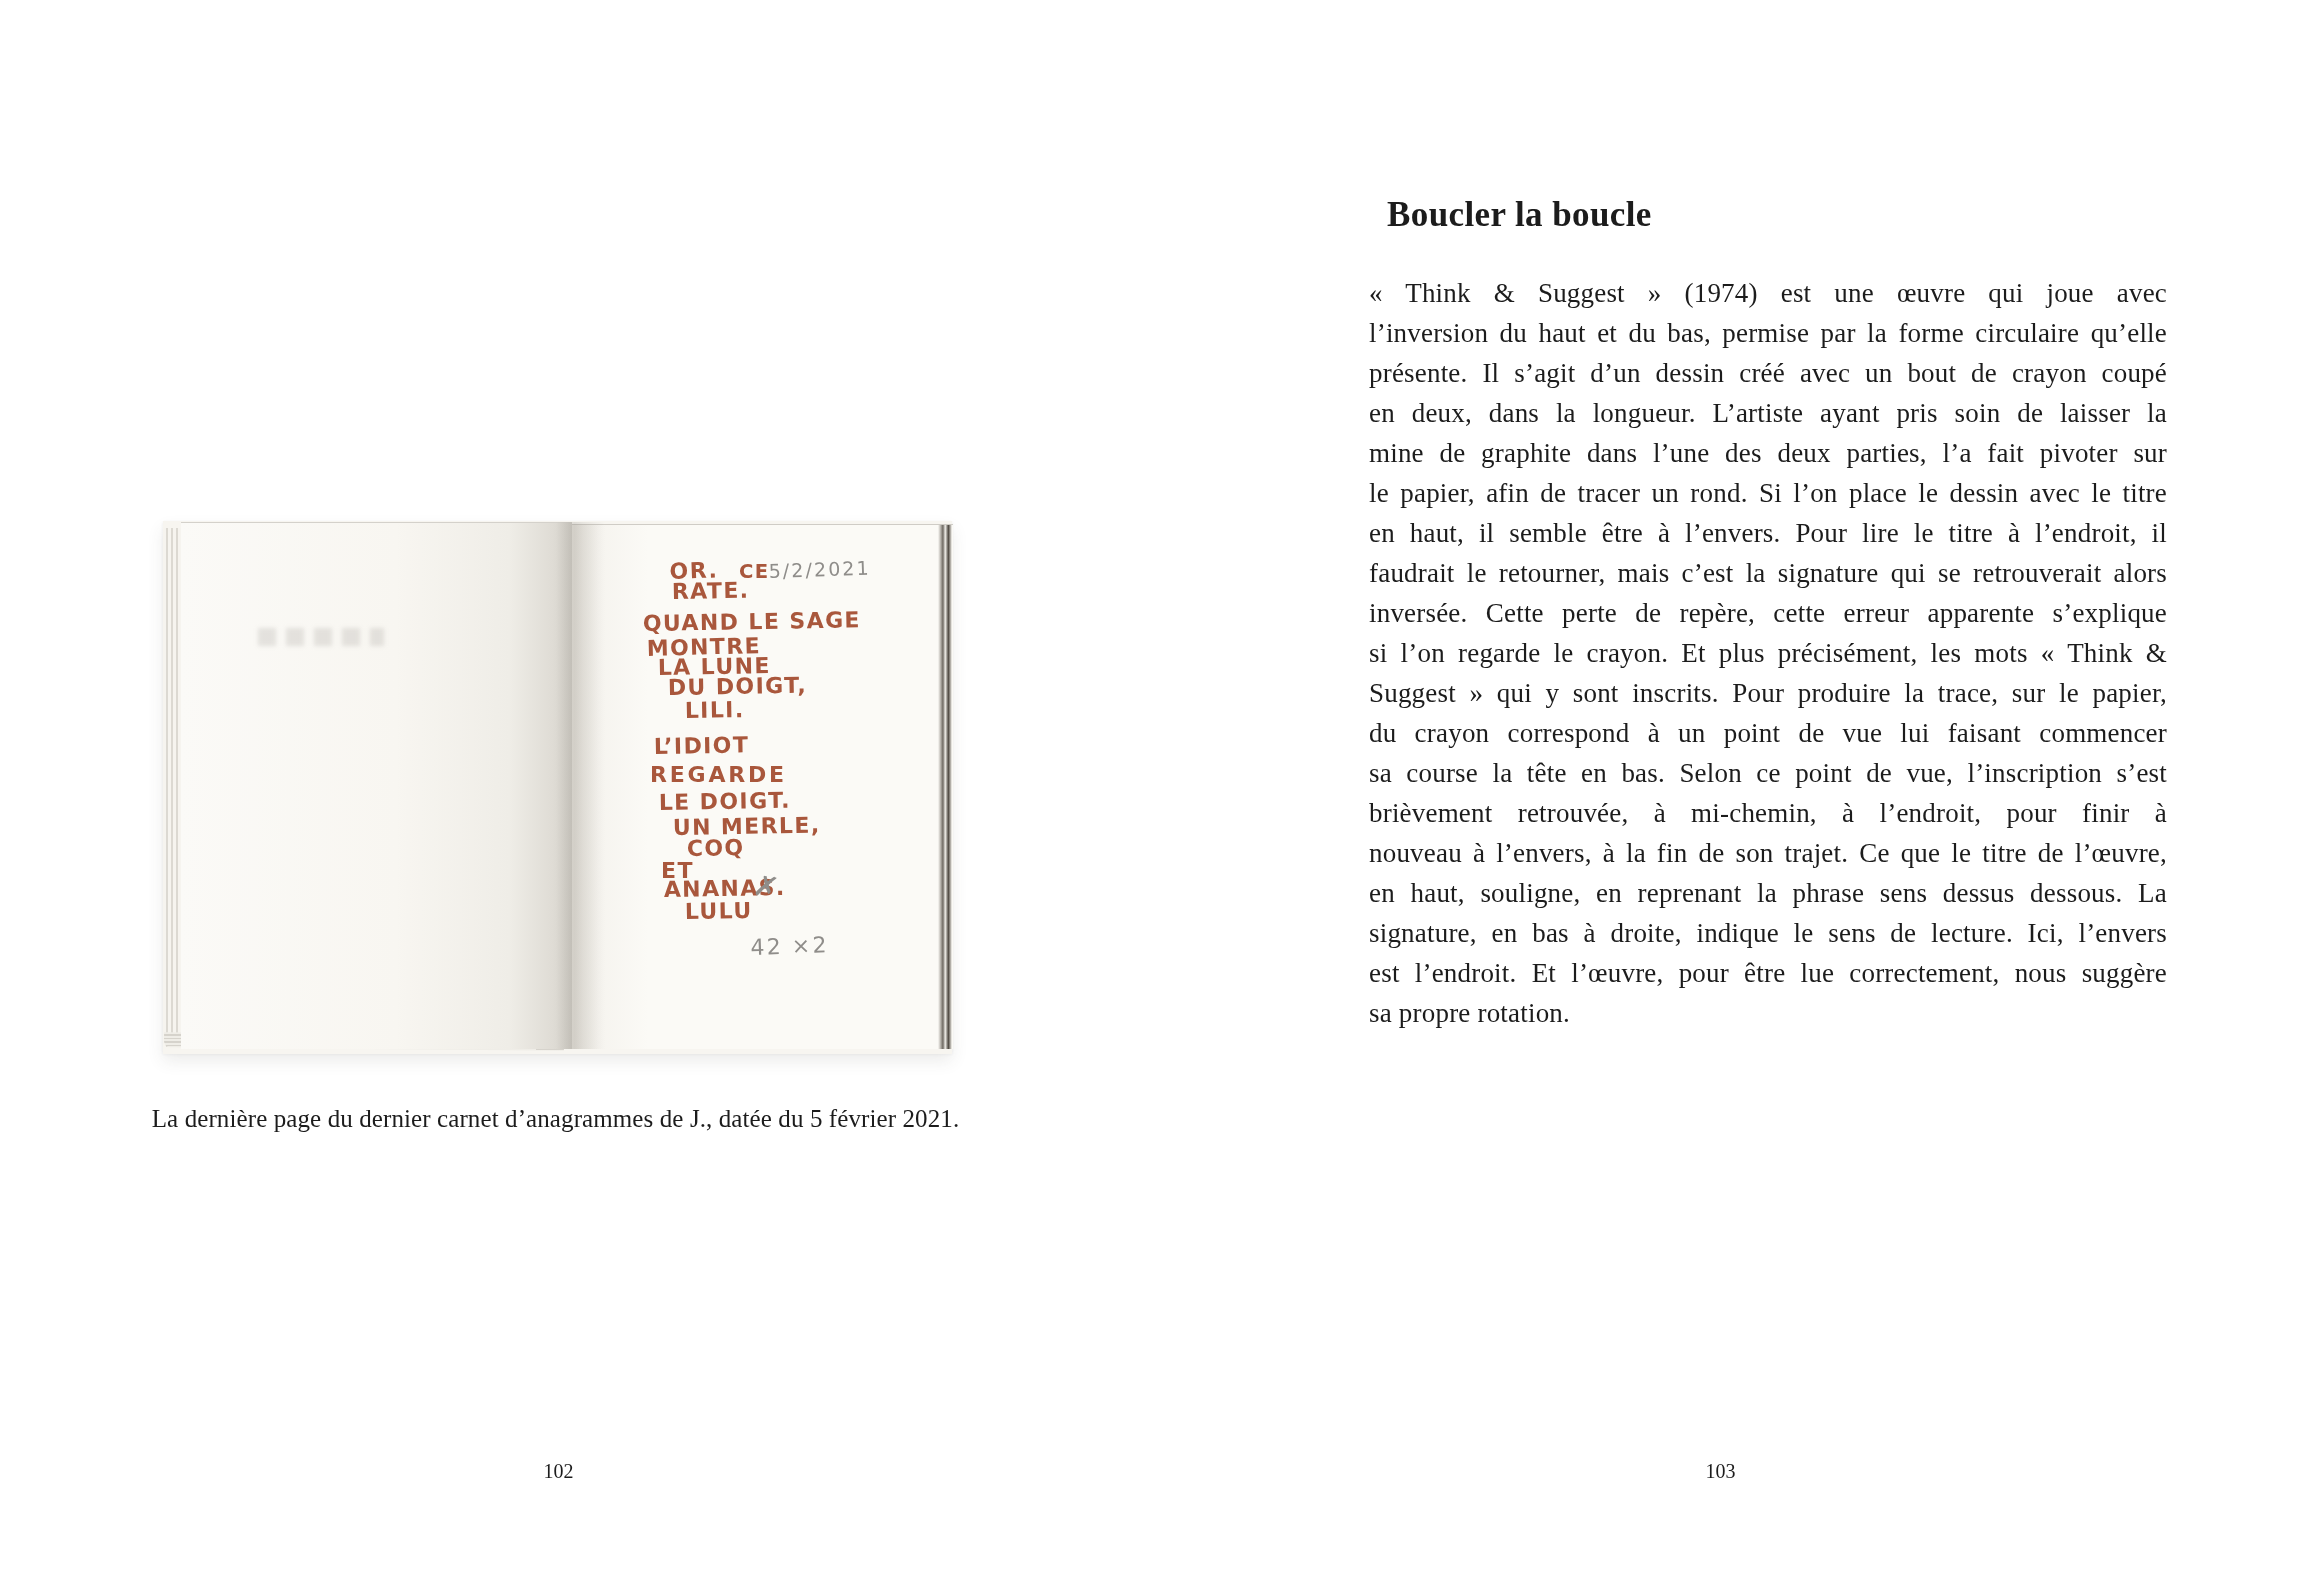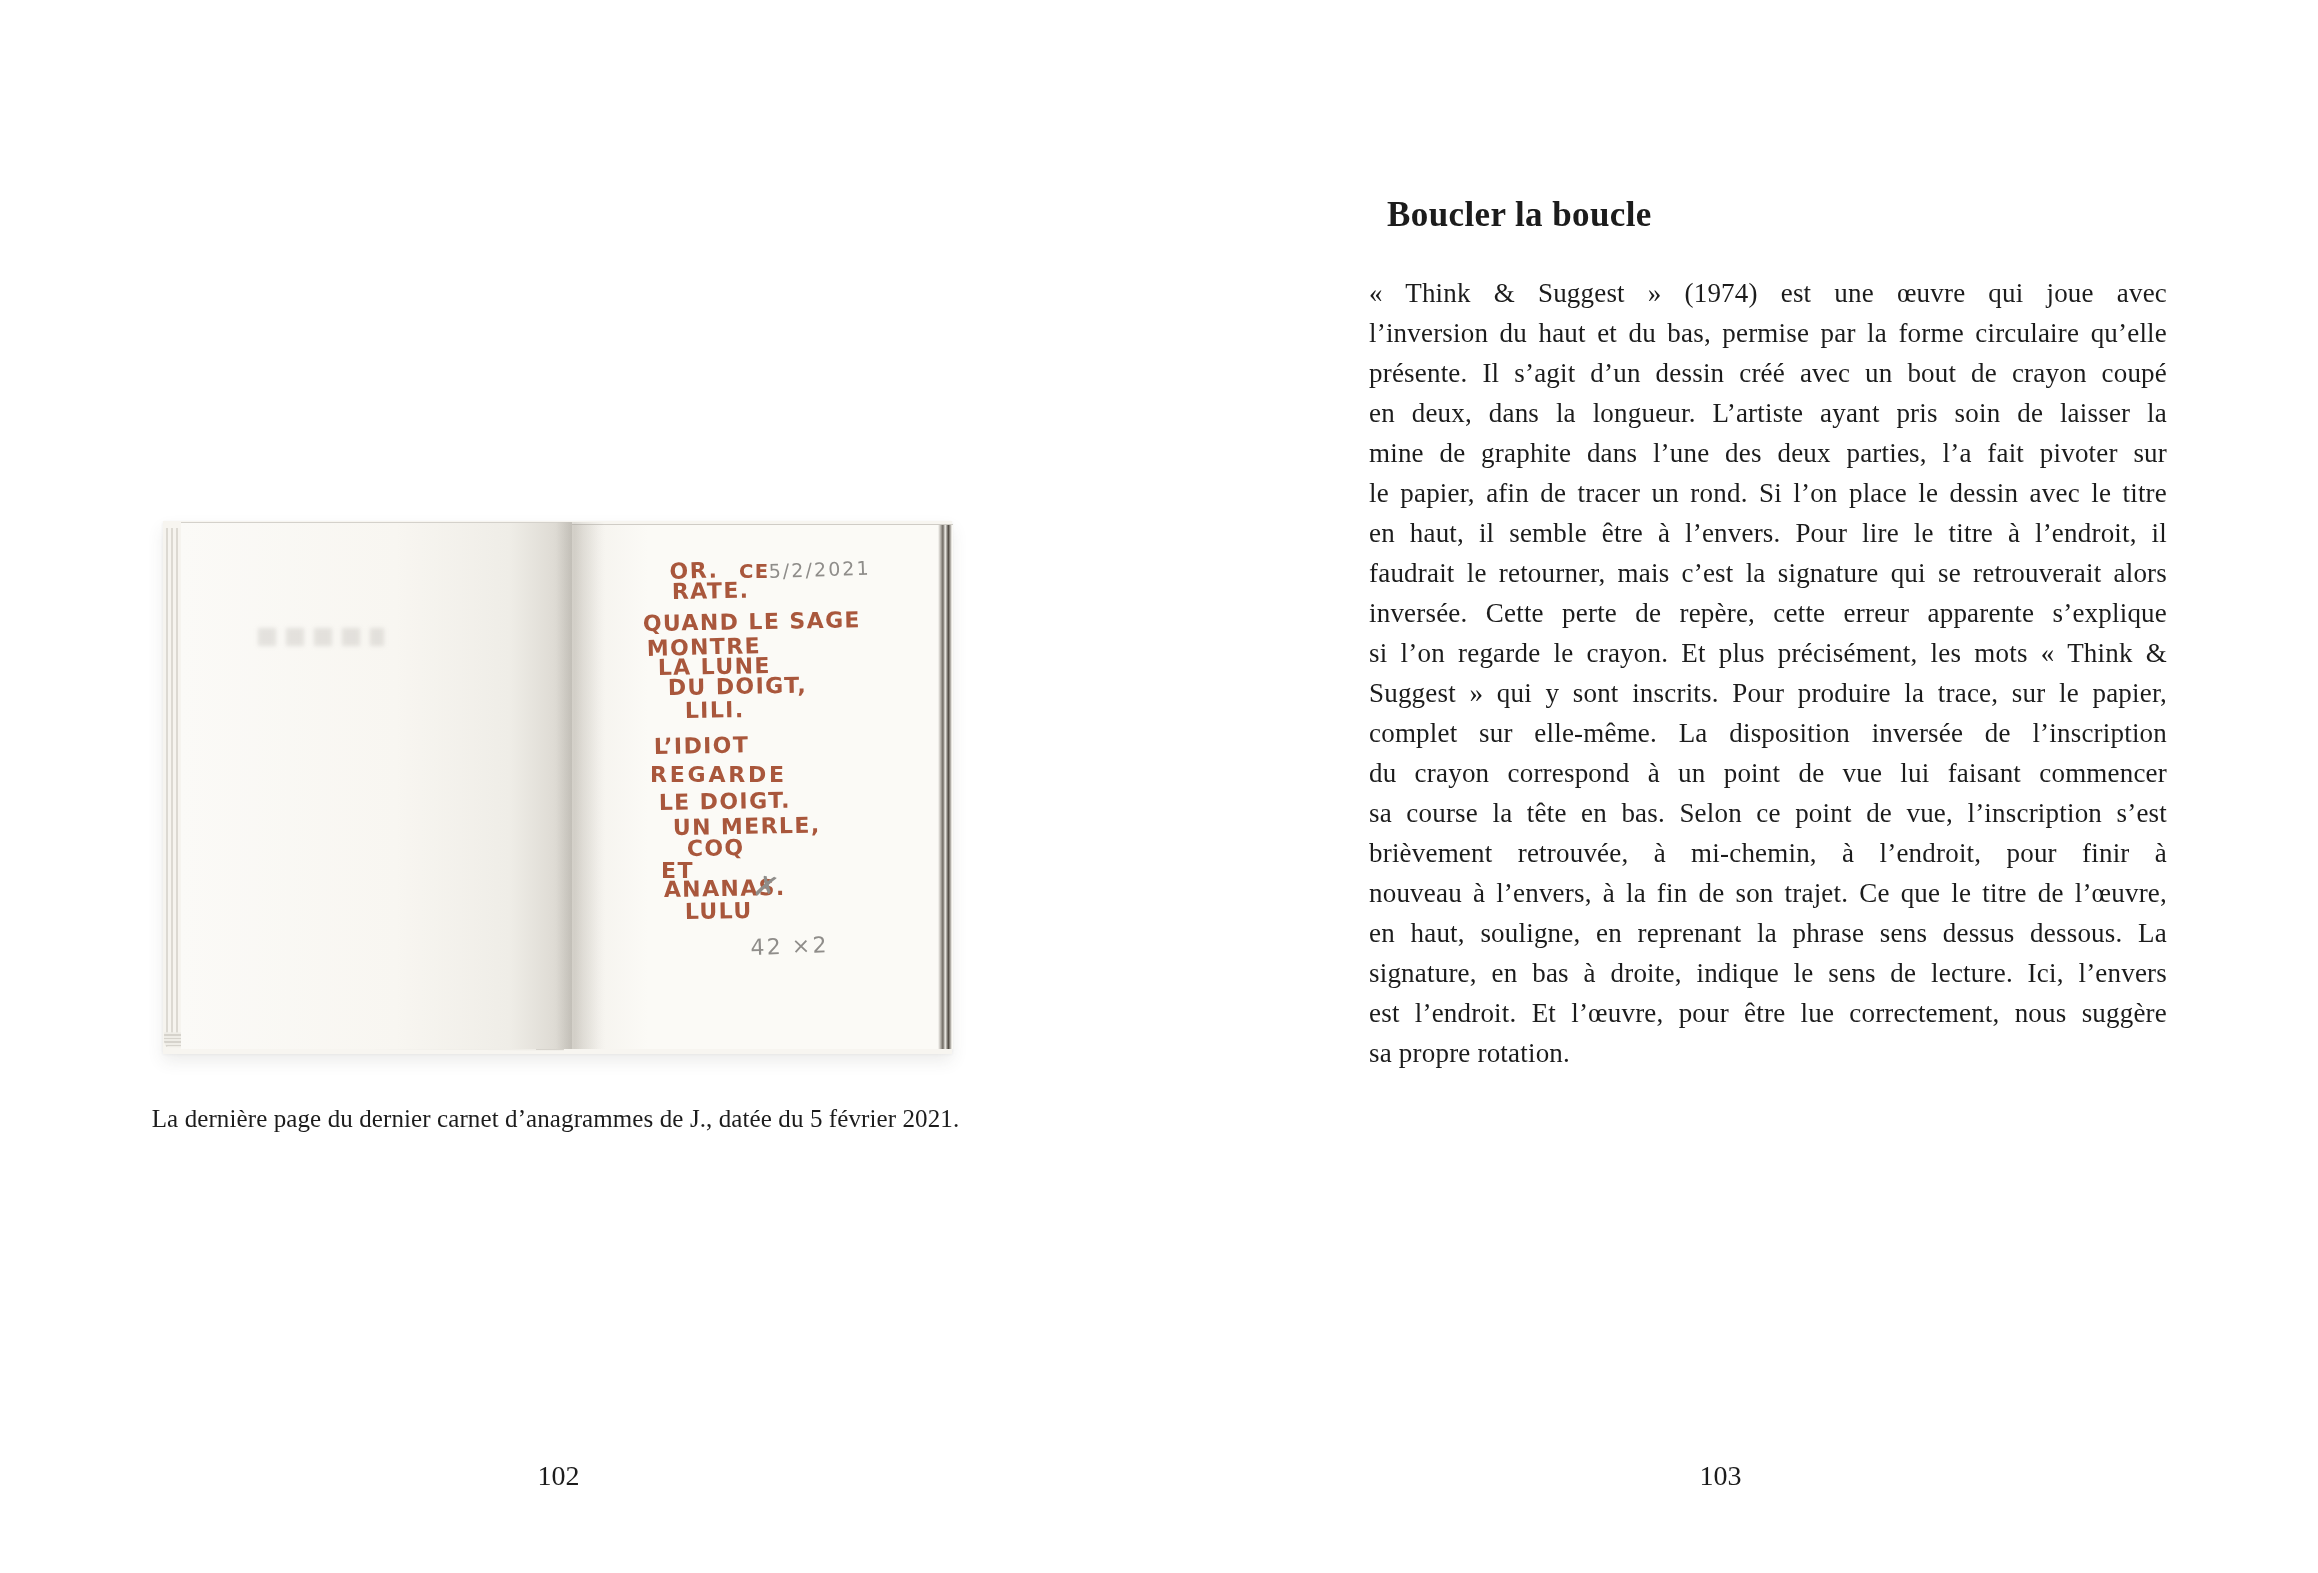--- a/index.html
+++ b/index.html
@@ -69,21 +69,21 @@
     font-weight:normal;
     letter-spacing:2.1px;
   }
 
   .caption{
     position:absolute;left:121px;top:1105px;width:869px;
     font-size:25px;text-align:center;letter-spacing:0.1px;
   }
   .pagenum{
     position:absolute;top:1460px;width:105px;
-    font-size:28px;text-align:center;
+    font-size:20px;text-align:center;
   }
   #pagenum-left{left:506px;}
   #pagenum-right{left:1668px;}
 
   
   .textcol{
     position:absolute;left:1369px;top:177px;width:798px;
   }
   .heading{
     font-size:35px;font-weight:bold;line-height:1.15;margin:18px;
@@ -146,21 +146,20 @@
       <div class="jline">l’inversion du haut et du bas, permise par la forme circulaire qu’elle</div>
       <div class="jline">présente. Il s’agit d’un dessin créé avec un bout de crayon coupé</div>
       <div class="jline">en deux, dans la longueur. L’artiste ayant pris soin de laisser la</div>
       <div class="jline">mine de graphite dans l’une des deux parties, l’a fait pivoter sur</div>
       <div class="jline">le papier, afin de tracer un rond. Si l’on place le dessin avec le titre</div>
       <div class="jline">en haut, il semble être à l’envers. Pour lire le titre à l’endroit, il</div>
       <div class="jline">faudrait le retourner, mais c’est la signature qui se retrouverait alors</div>
       <div class="jline">inversée. Cette perte de repère, cette erreur apparente s’explique</div>
       <div class="jline">si l’on regarde le crayon. Et plus précisément, les mots « Think &amp;</div>
       <div class="jline">Suggest » qui y sont inscrits. Pour produire la trace, sur le papier,</div>
-      <div class="jline">complet sur elle-même. La disposition inversée de l’inscription</div>
       <div class="jline">du crayon correspond à un point de vue lui faisant commencer</div>
       <div class="jline">sa course la tête en bas. Selon ce point de vue, l’inscription s’est</div>
       <div class="jline">brièvement retrouvée, à mi-chemin, à l’endroit, pour finir à</div>
       <div class="jline">nouveau à l’envers, à la fin de son trajet. Ce que le titre de l’œuvre,</div>
       <div class="jline">en haut, souligne, en reprenant la phrase sens dessus dessous. La</div>
       <div class="jline">signature, en bas à droite, indique le sens de lecture. Ici, l’envers</div>
       <div class="jline">est l’endroit. Et l’œuvre, pour être lue correctement, nous suggère</div>
       <div class="jline">sa propre rotation.</div>
     </div>
   </div>

